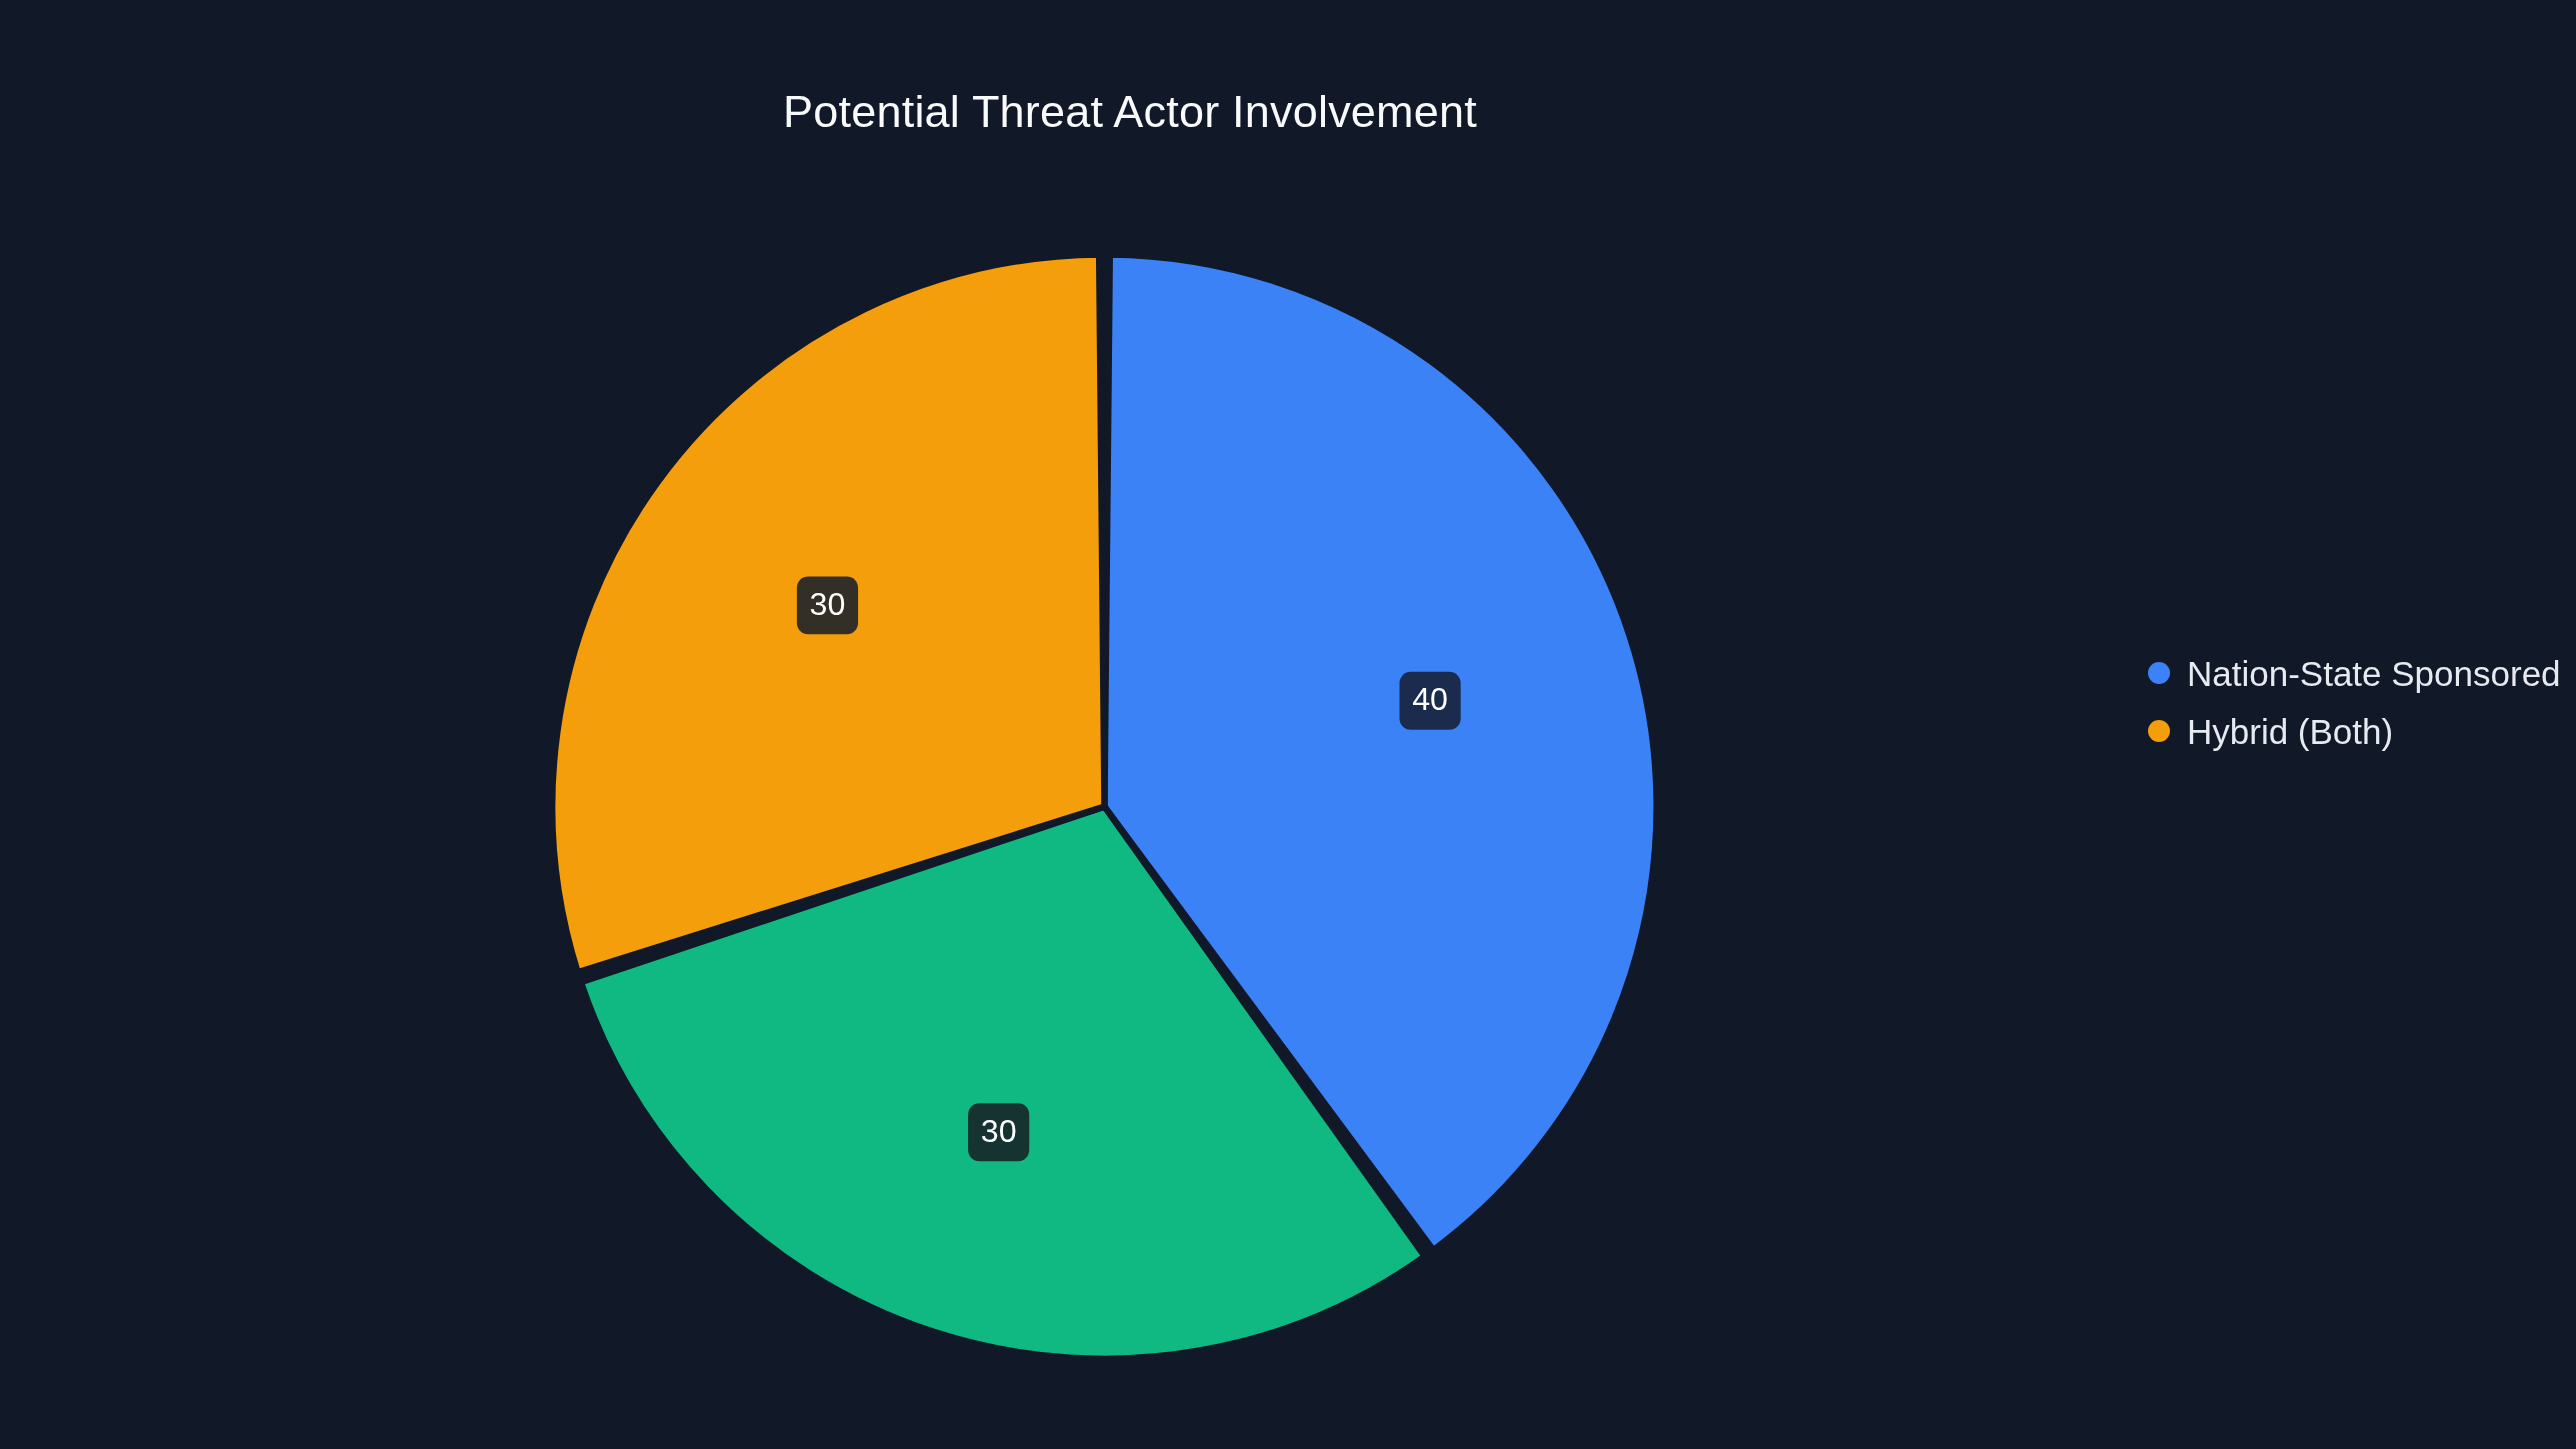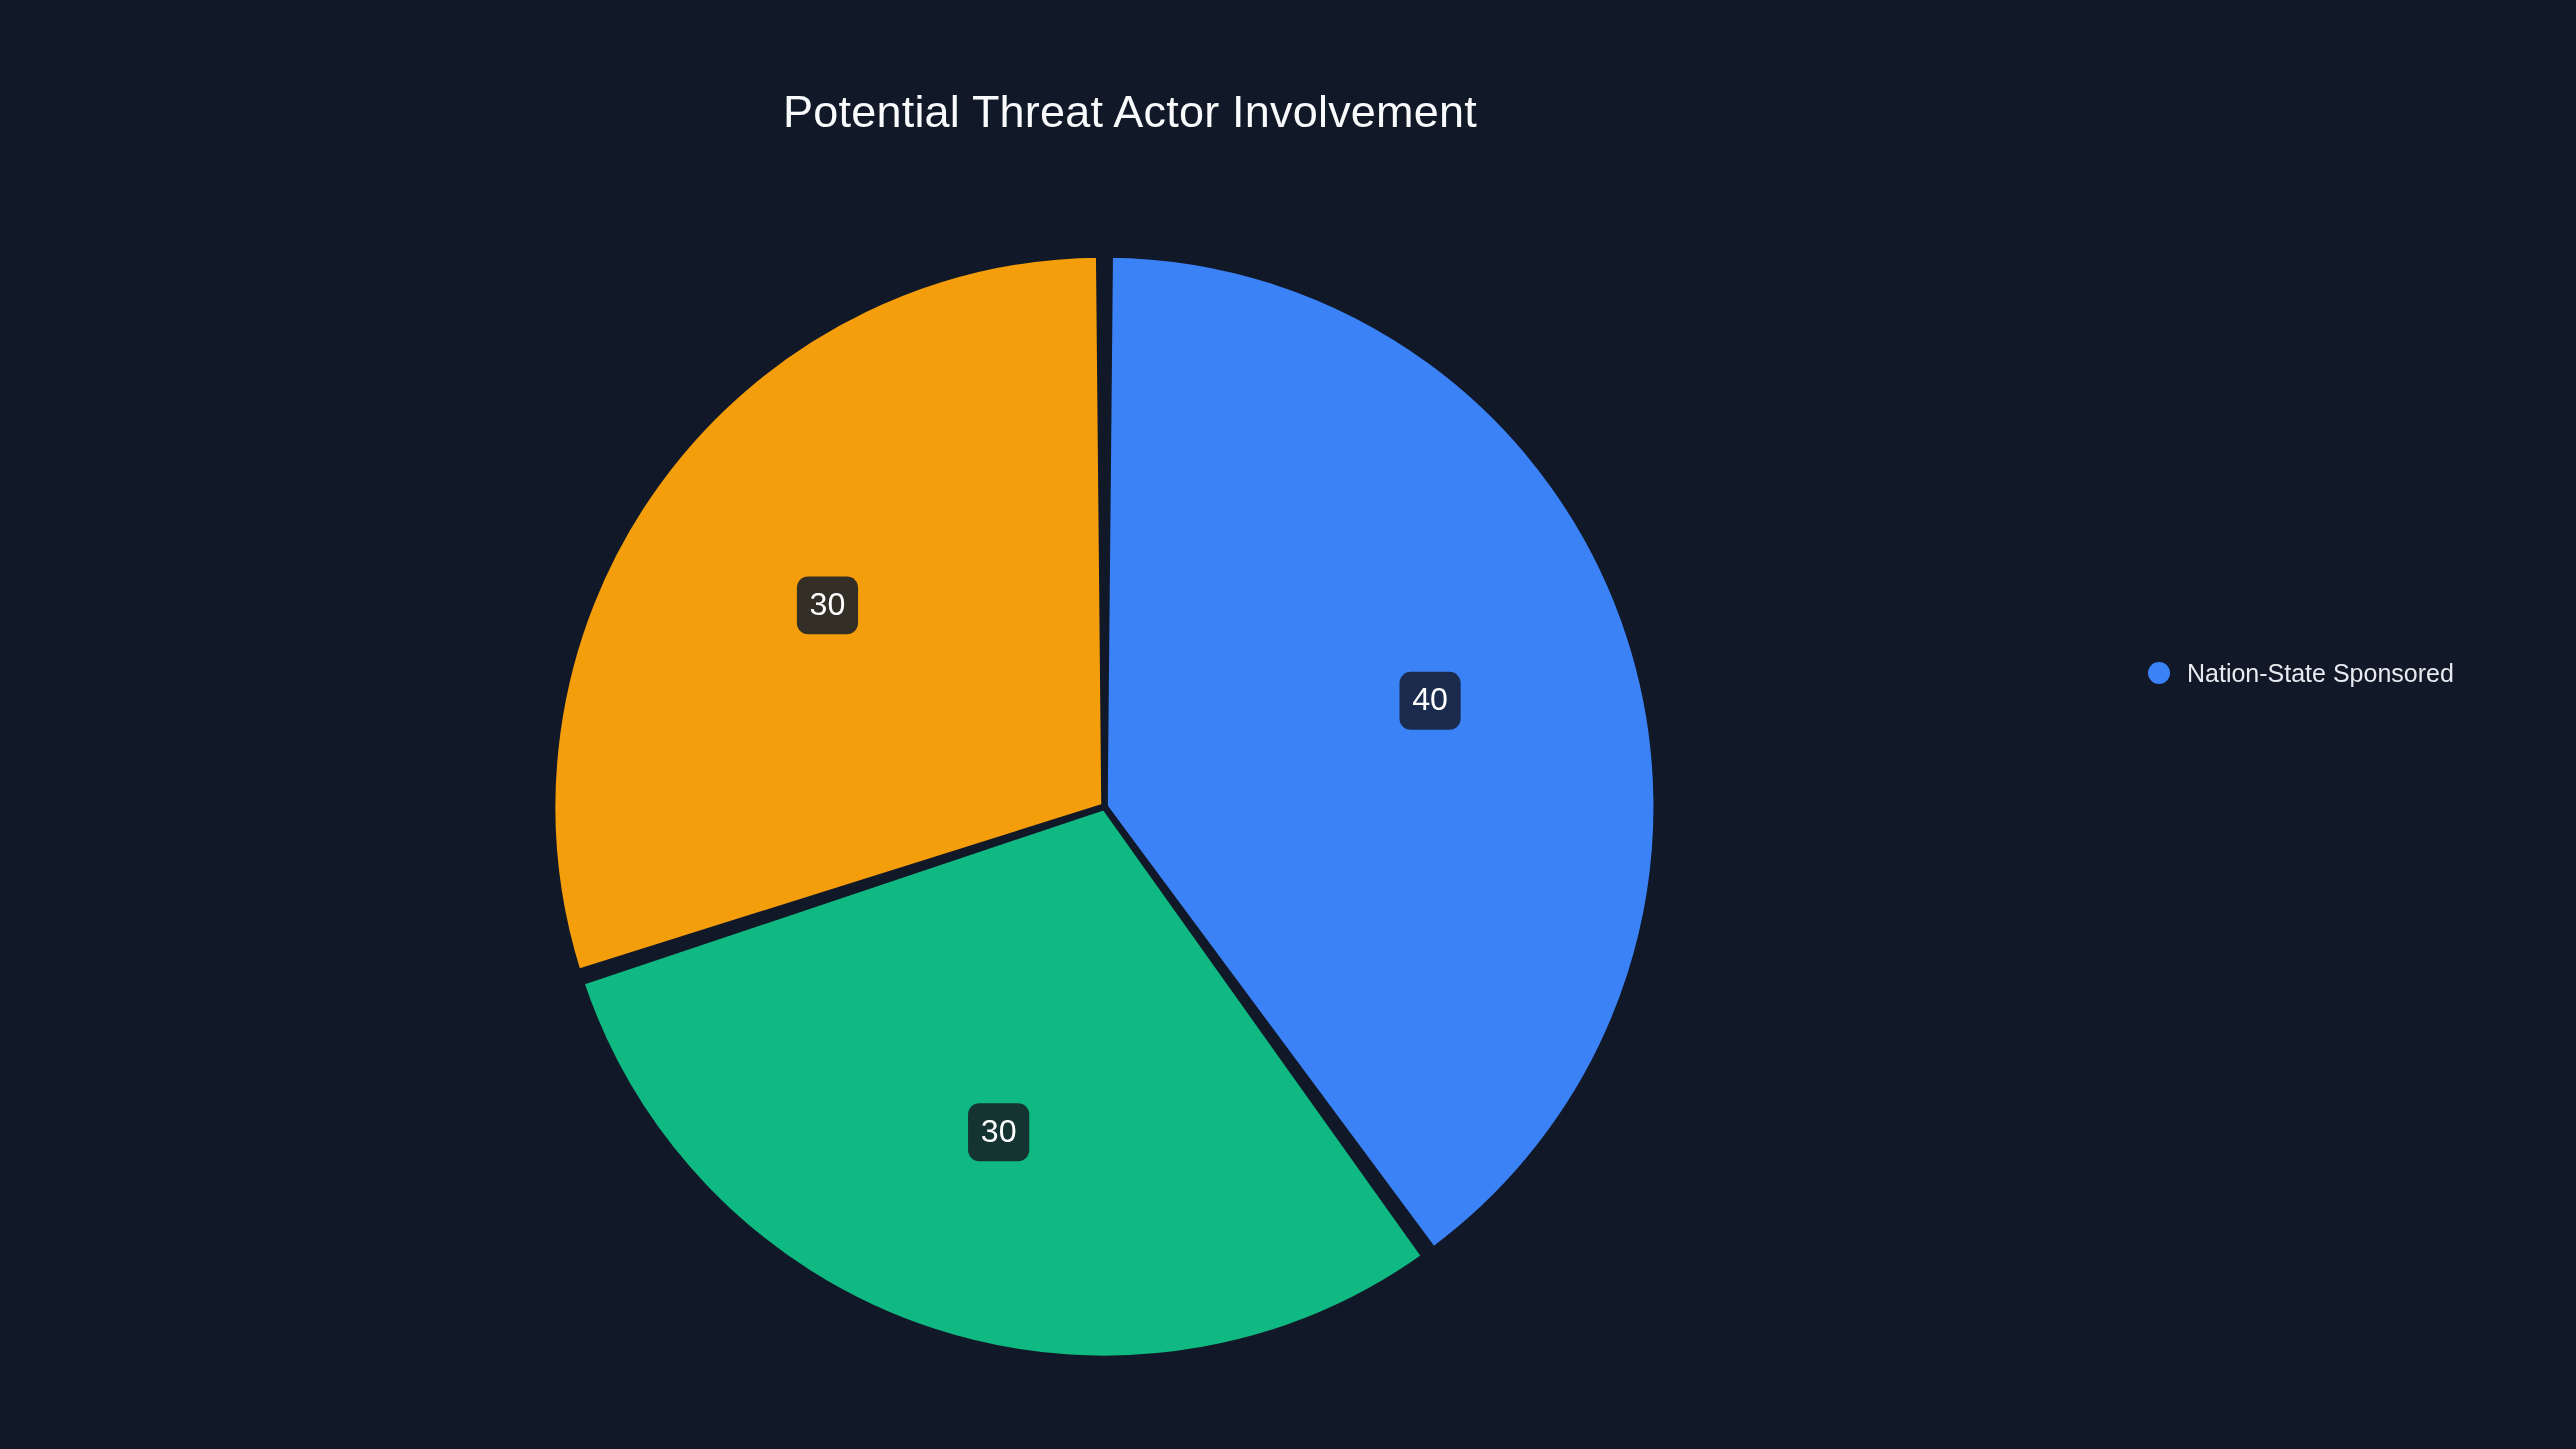--- a/index.html
+++ b/index.html
@@ -74,21 +74,21 @@
   }
   .legend-swatch {
     width: 22px;
     height: 22px;
     border-radius: 50%;
     flex: 0 0 auto;
   }
   .legend-label {
     margin-left: 17px;
     color: #e7eaf0;
-    font-size: 25px;
+    font-size: 35px;
     font-family: "Liberation Sans", sans-serif;
     white-space: nowrap;
     line-height: 1;
   }
 </style>
 </head>
 <body>
 
 <div id="chart-root">
 
@@ -114,16 +114,20 @@
           <text x="1027.9088919524474" y="753.0031764949654" class="slice-label-text" fill="#ffffff">30</text>
         </g>
       </g>
   </svg>
 
   <div id="legend">
     <div class="legend-item">
       <span class="legend-swatch" style="background:#3b82f6"></span>
       <span class="legend-label">Nation-State Sponsored</span>
     </div>
+    <div class="legend-item">
+      <span class="legend-swatch" style="background:#f59e0b"></span>
+      <span class="legend-label">Hybrid (Both)</span>
+    </div>
   </div>
 
 </div>
 
 
 </body></html>

